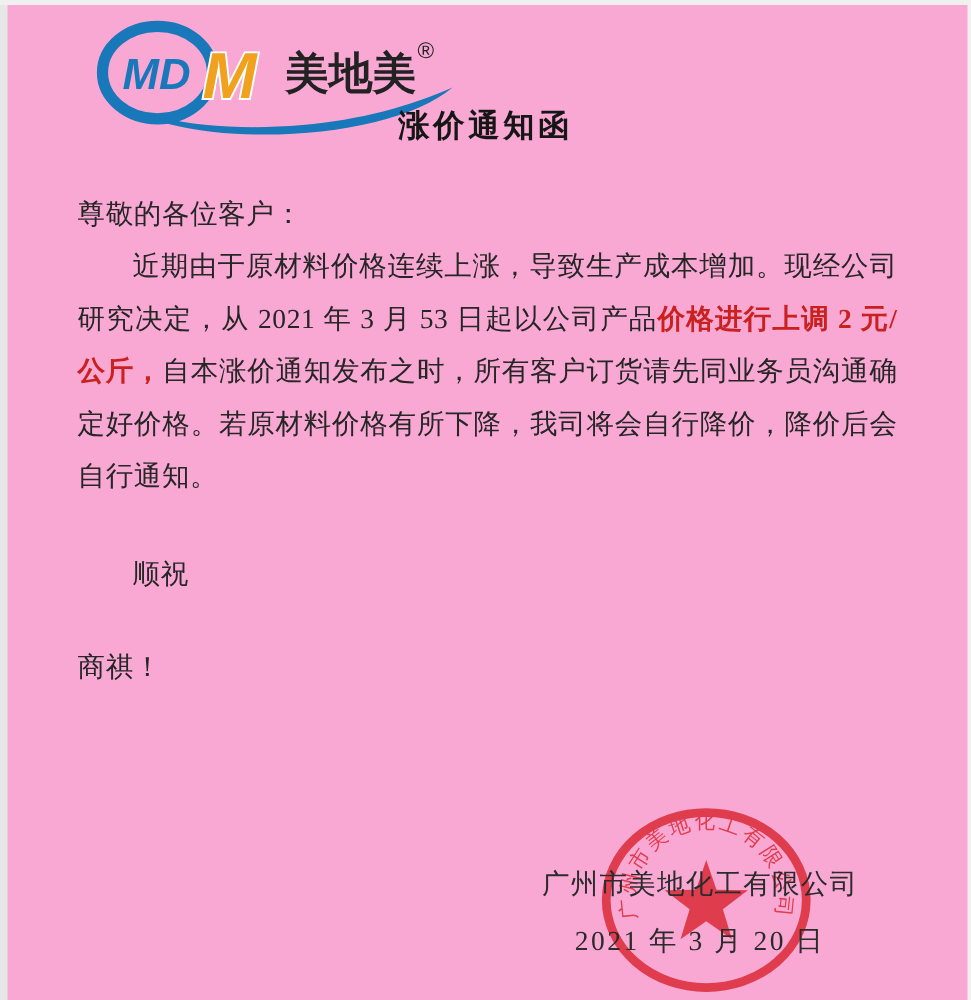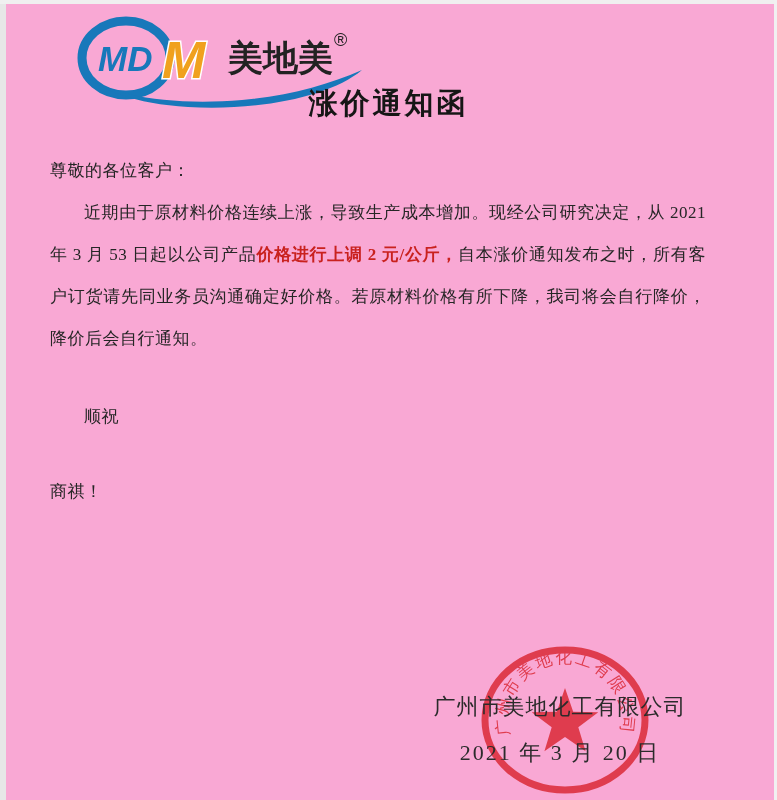--- a/index.html
+++ b/index.html
@@ -14,28 +14,28 @@
   
   .edge-left{position:absolute;left:0;top:0;width:6px;height:800px;background:#e7e7e7;}
   .edge-top{position:absolute;left:0;top:0;width:777px;height:4px;background:#f0f0f0;}
   .edge-right{position:absolute;right:0;top:0;width:3px;height:800px;background:#f1f1f1;}
 
   .logo{position:absolute;left:72px;top:14px;width:295px;height:100px;}
 
   .doc-title{
     position:absolute;left:0;top:84px;width:100%;
     text-align:center;
-    font-size:29px;font-weight:bold;color:#161616;
+    font-size:25px;font-weight:bold;color:#161616;
     letter-spacing:3px;
     margin:0;
   }
 
   .body-text{
-    position:absolute;left:50px;top:150px;width:656px;
-    font-size:17px;line-height:42px;
+    position:absolute;left:62px;top:150px;width:656px;
+    font-size:22px;line-height:42px;
     text-align:justify;
     letter-spacing:0.5px;
   }
   .body-text p{margin:0;}
   .indent{text-indent:2em;}
   .highlight{color:#c9211e;font-weight:bold;}
   .closing-1{margin-top:36px !important;text-indent:2em;}
   .closing-2{margin-top:33px !important;}
 
   .signature{

